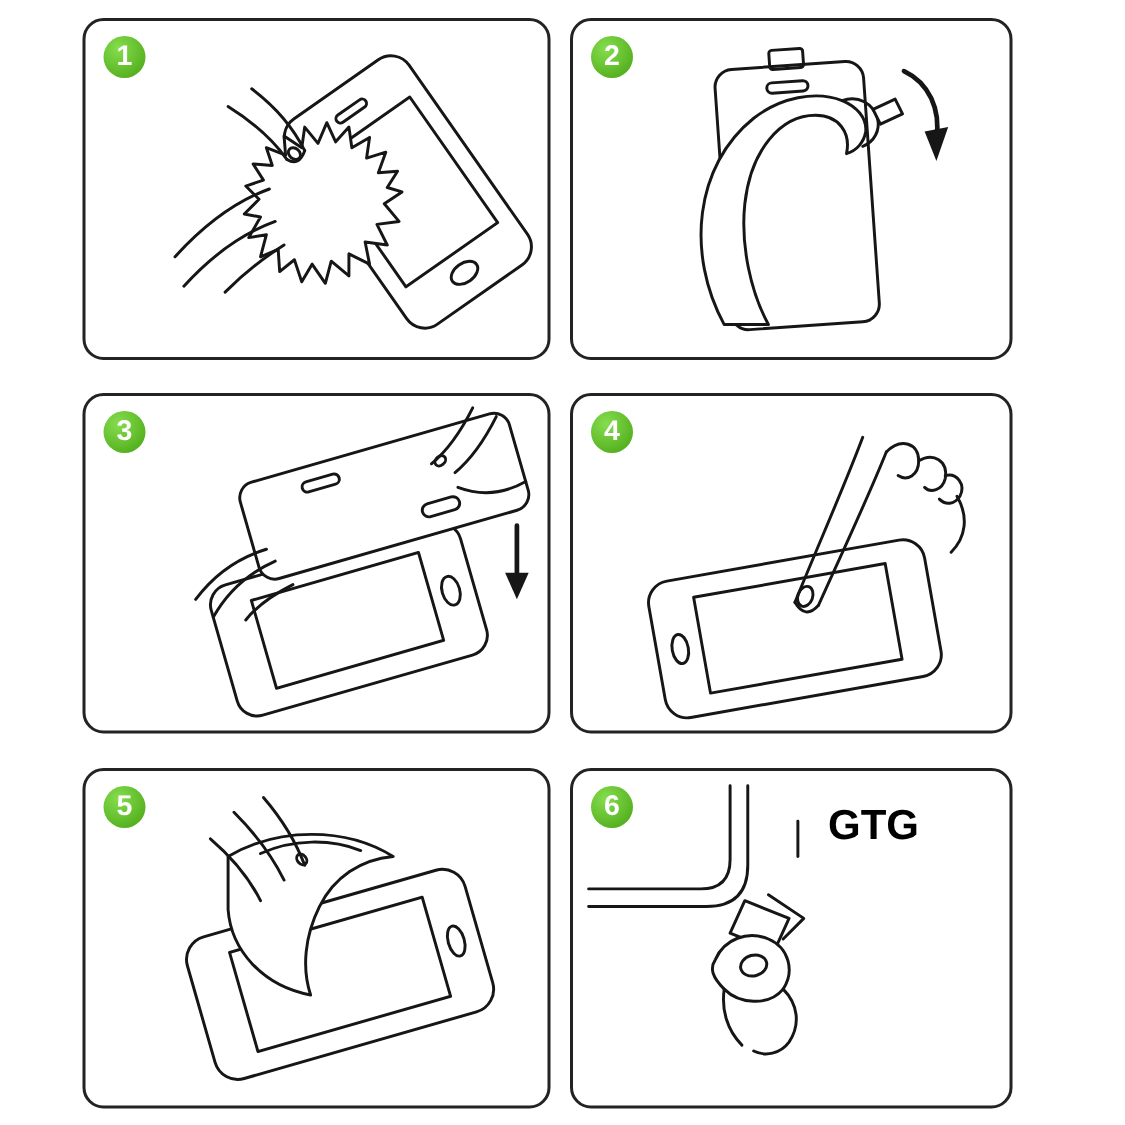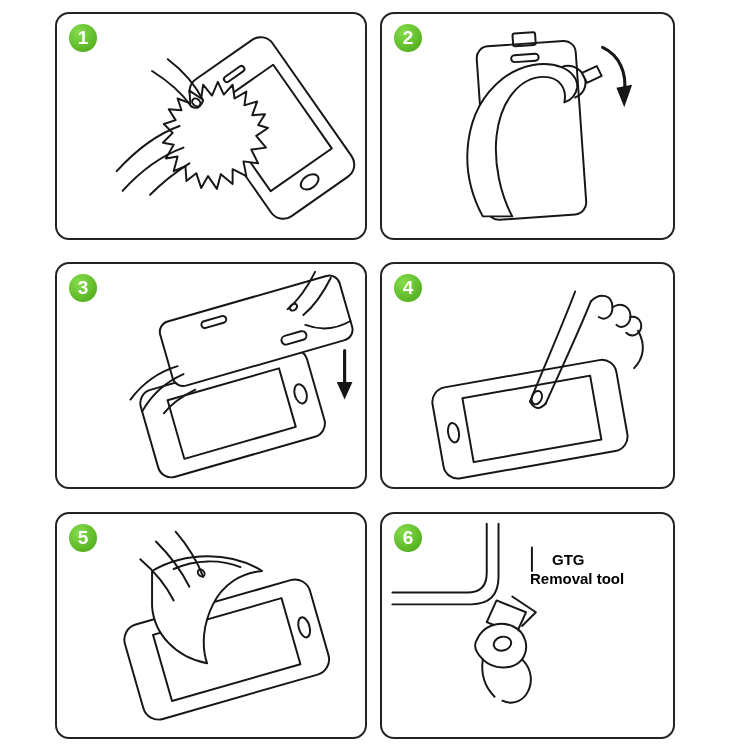--- a/index.html
+++ b/index.html
@@ -9,21 +9,21 @@
   .badge { position:absolute; top:10px; left:12px; width:28px; height:28px; border-radius:50%;
            background: radial-gradient(circle at 35% 30%, #86dd4d, #46a312);
            color:#ffffff; font-weight:bold; font-size:19px;
            display:flex; align-items:center; justify-content:center; z-index:3; }
   .art { position:absolute; left:0; top:0; width:100%; height:100%; }
   .art path, .art rect, .art ellipse, .art line, .art polyline {
            fill:none; stroke:#161616; stroke-width:2; stroke-linecap:round; stroke-linejoin:round; }
   .art .fill  { fill:#161616; stroke:none; }
   .art .white { fill:#ffffff; stroke:#161616; }
   .art .thick { stroke-width:3.2; }
-  .gtg { position:absolute; font-weight:bold; font-size:15px; line-height:1.25; color:#000; z-index:4; white-space:nowrap;margin-top:19px; }
+  .gtg { position:absolute; font-weight:bold; font-size:28px; line-height:1.25; color:#000; z-index:4; white-space:nowrap; }
 </style>
 </head>
 <body>
 
 <div class="sheet">
 
   <div class="panel" style="left:55px; top:12px; width:312px; height:228px;">
     <span class="badge">
         <span>1</span>
       </span>
@@ -160,17 +160,16 @@
       </g>
       <g>
         <path class="white" d="M96,128 C102,114 118,108 132,114 C146,120 150,136 142,148 C132,160 112,158 102,148 C94,140 92,134 96,128 Z"></path>
         <ellipse cx="122" cy="132" rx="9" ry="7" transform="rotate(-15 122 132)"></ellipse>
         <path d="M142,148 C152,158 154,172 146,184 C140,192 130,194 122,190"></path>
         <path d="M102,148 C100,162 104,176 114,186"></path>
       </g>
     </svg>
     <div class="gtg" style="left:148px; top:18px;">
       <div style="margin-left:22px;">GTG</div>
-      <div>Removal tool</div>
     </div>
   </div>
 
 </div>
 
 </body></html>

